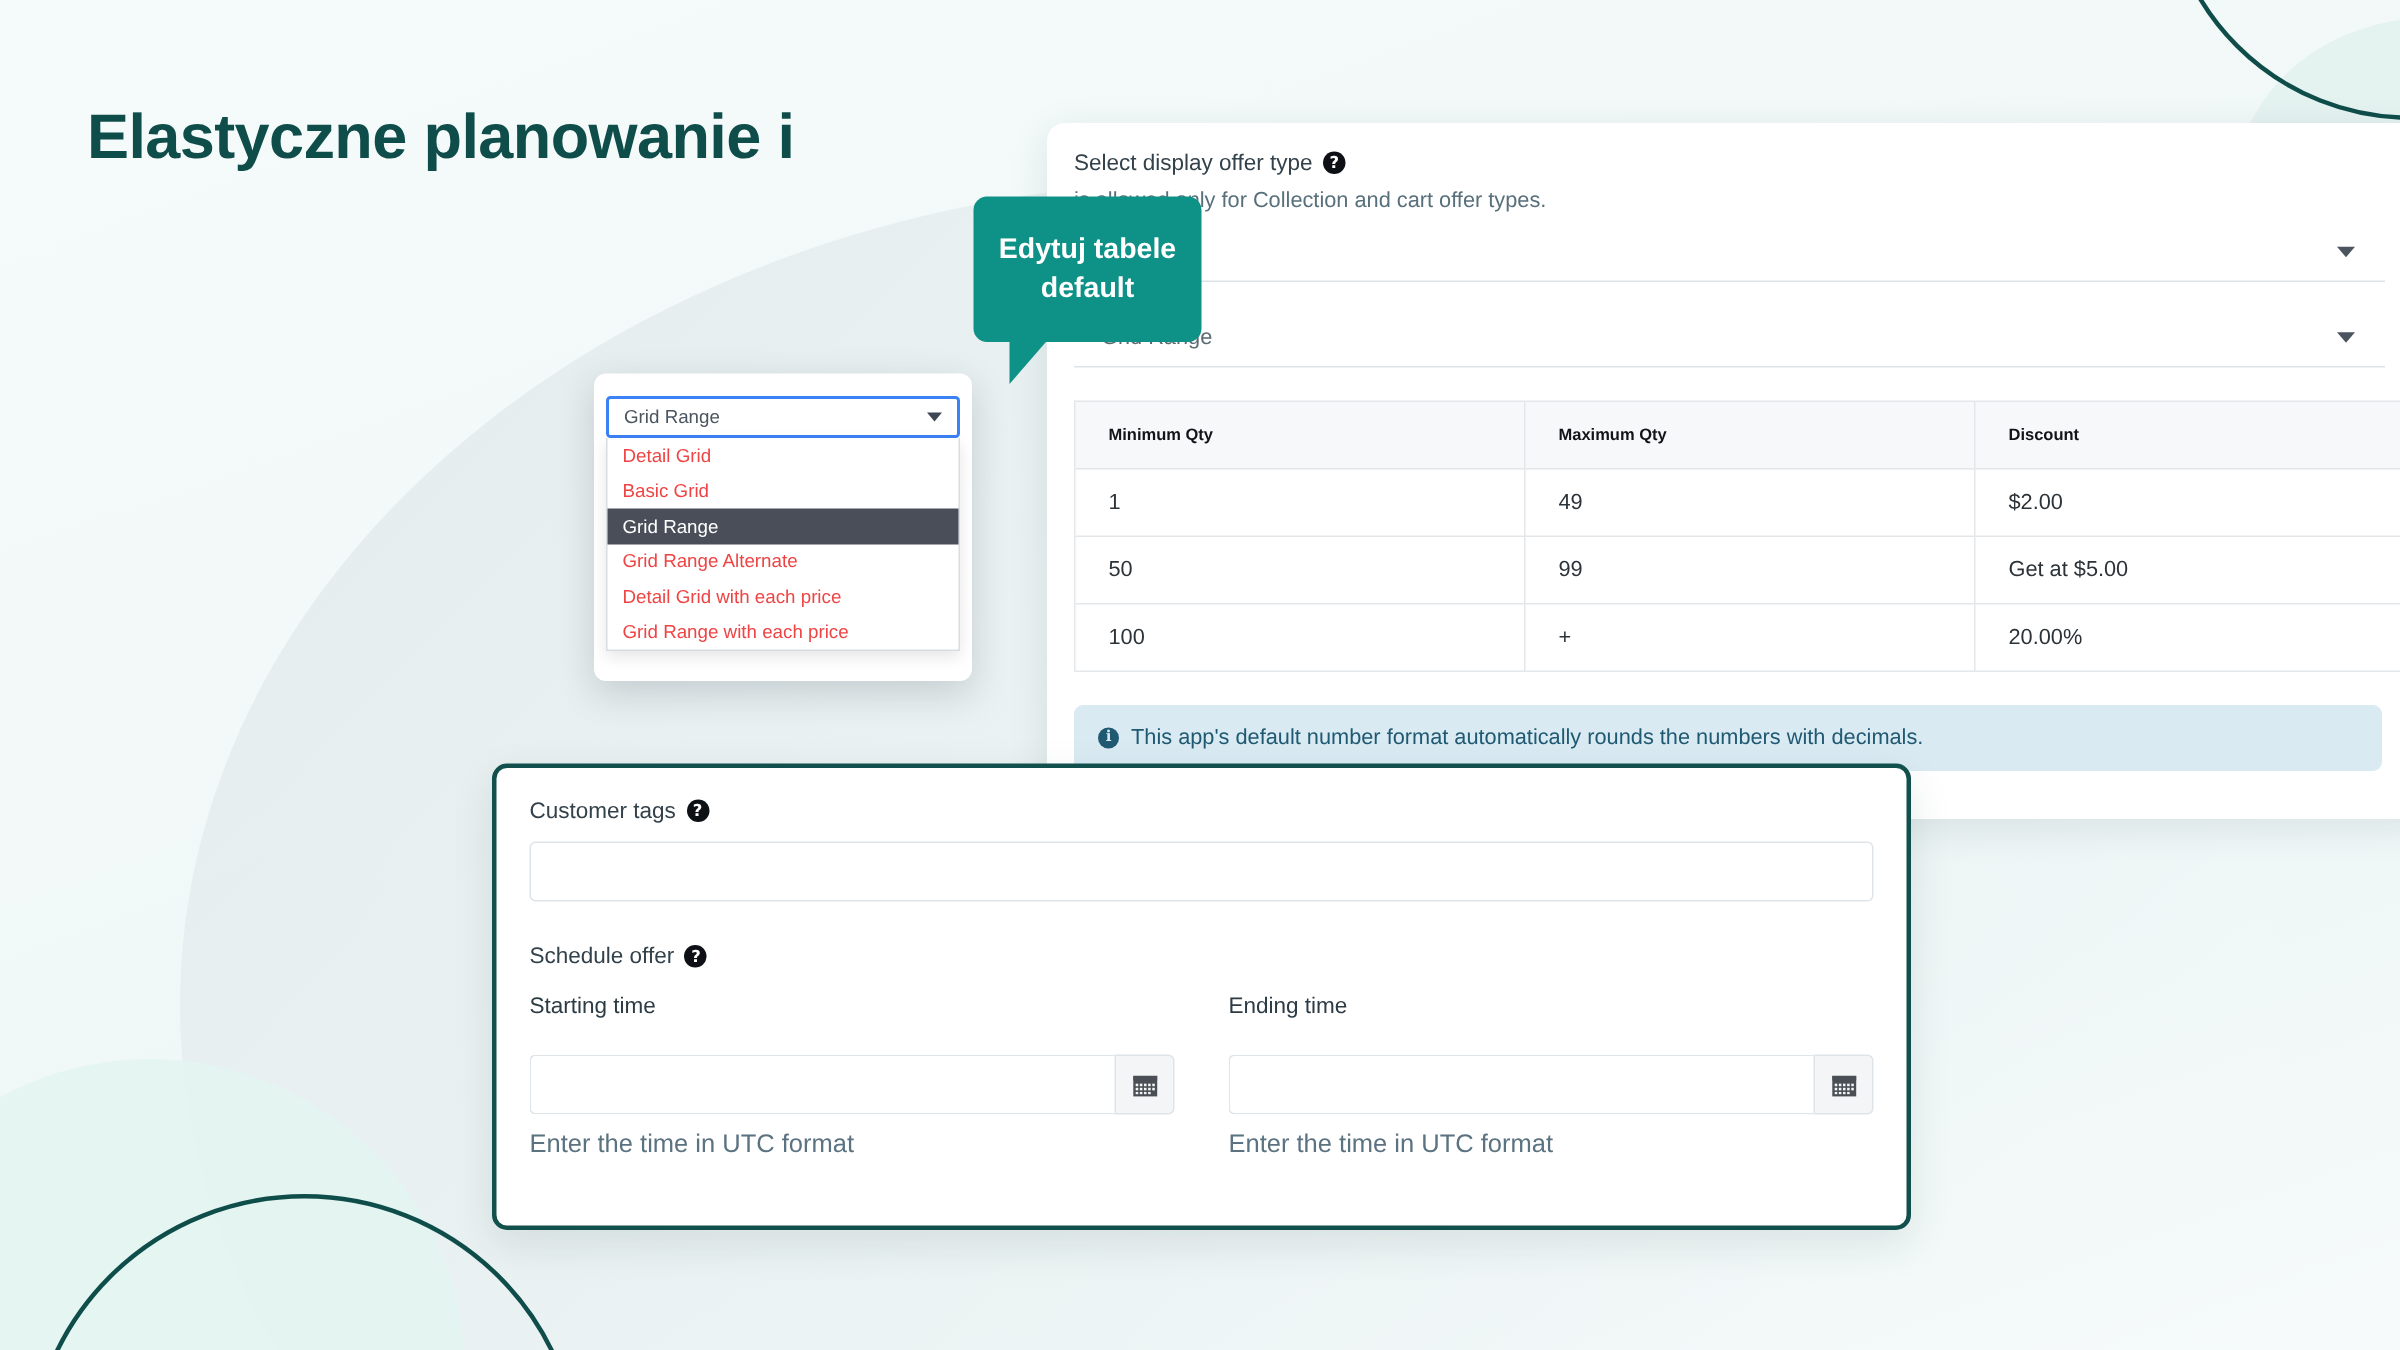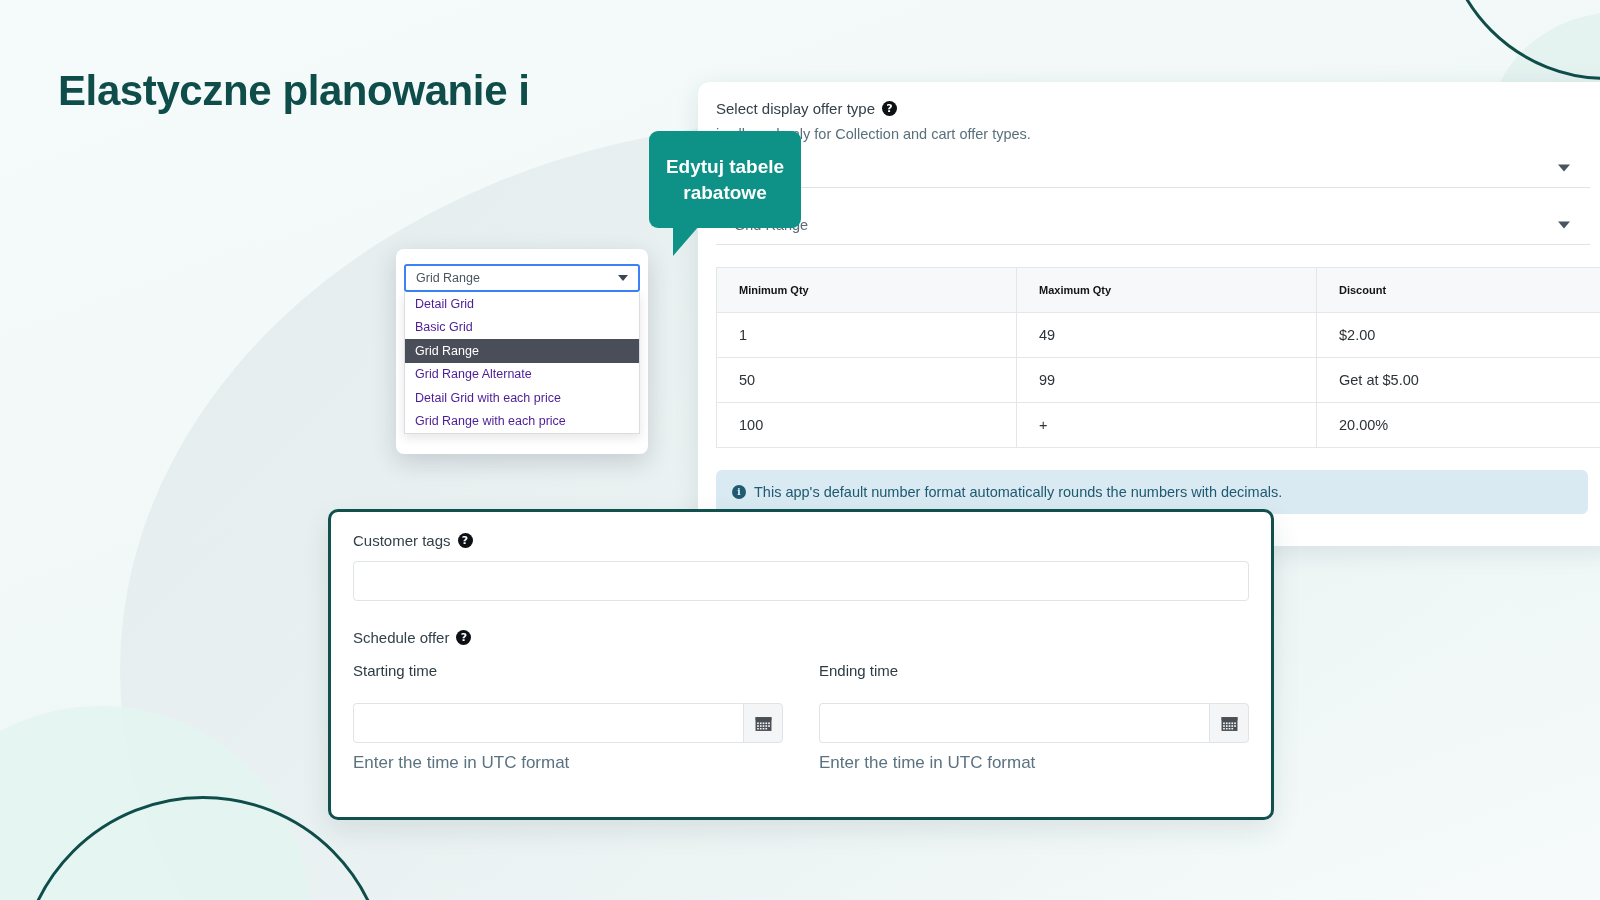--- a/index.html
+++ b/index.html
@@ -201,21 +201,21 @@
     background: #fff;
     border: 1px solid #d8dde2;
     border-top: none;
     box-shadow: 0 4px 10px rgba(0,0,0,0.10);
   }
   .option-item {
     height: 23.5px;
     display: flex; align-items: center;
     padding: 0 10px;
     font-size: 12.5px;
-    color: #4c1d95;
+    color: #ef4444;
     white-space: nowrap;
   }
   .option-item.selected {
     background: #4a4e59;
     color: #ffffff;
   }
 
   
   #tooltip-bubble {
     position: absolute;
@@ -378,21 +378,21 @@
       <div class="option-item">Basic Grid</div>
       <div class="option-item selected">Grid Range</div>
       <div class="option-item">Grid Range Alternate</div>
       <div class="option-item">Detail Grid with each price</div>
       <div class="option-item">Grid Range with each price</div>
     </div>
   </div>
 
   <div id="tooltip-bubble">
     <span>Edytuj tabele</span>
-    <span>rabatowe</span>
+    <span>default</span>
     <span class="tail"></span>
   </div>
 
   <div id="schedule-card">
 
     <div class="field-label">
       <span>Customer tags</span>
       <span class="help-icon">?</span>
     </div>
     <input id="customer-tags-input" class="text-input" type="text" value="" style="">

